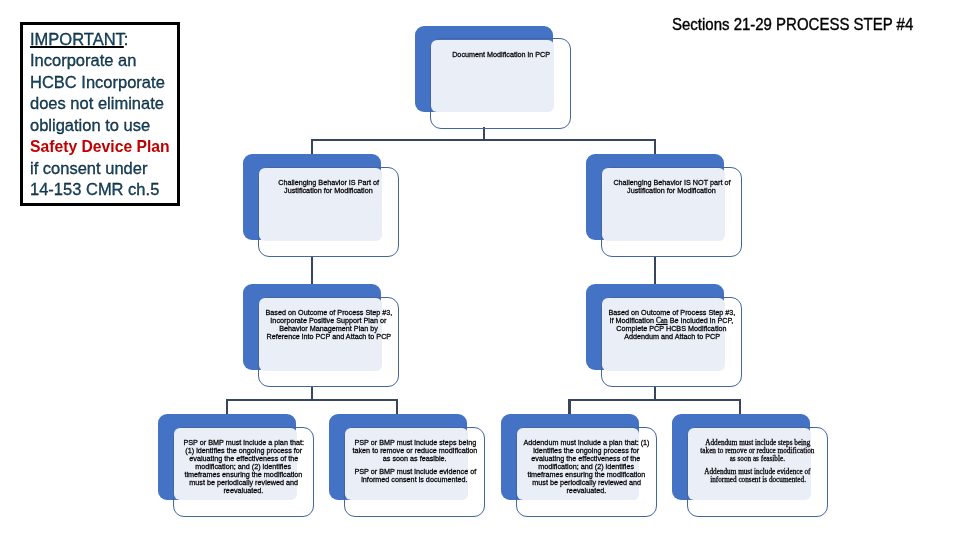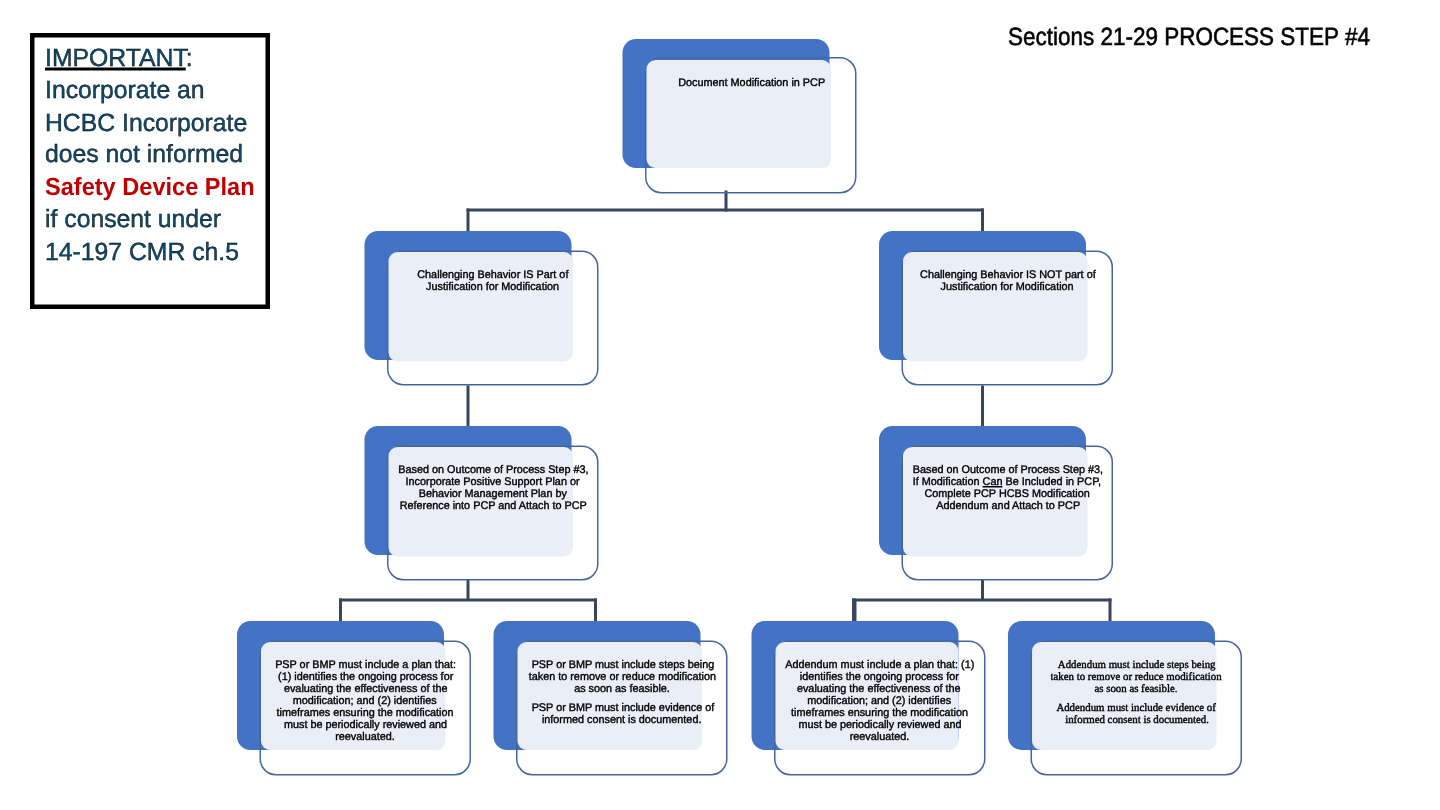--- a/index.html
+++ b/index.html
@@ -35,21 +35,21 @@
   .node .mid  {position:absolute;left:16px;top:14px;width:122.8px;height:72.6px;
                background:#eaeef7;border-radius:6px;}
   .node .txt  {position:absolute;left:15.2px;top:25px;width:141px;height:90.2px;
                display:flex;flex-direction:column;align-items:center;
                justify-content:flex-start;text-align:center;color:#000;
                font-size:7.4px;line-height:8.05px;white-space:nowrap;
                -webkit-text-stroke:0.26px #000;}
   .node .txt p{margin:0;transform:scaleX(0.977);}
   .node .txt p.gap{height:5px;}
   .node .txt .u{text-decoration:underline;text-underline-offset:0.5px;
-                text-decoration-thickness:0.8px;}
+                text-decoration-thickness:0.8px;font-family:Liberation Serif, serif;}
 
   
   #node-root{left:415px;  top:25.5px;}
   #node-l2a {left:243px;  top:154px;}
   #node-l2b {left:586px;  top:154px;}
   #node-l3a {left:243px;  top:284.3px;}
   #node-l3b {left:586px;  top:284.3px;}
   #node-l4a {left:157.8px;top:413.8px;}
   #node-l4b {left:329.2px;top:413.8px;}
   #node-l4c {left:500.5px;top:413.8px;}
@@ -76,24 +76,25 @@
 <body>
 
 <div class="slide">
 
   <div class="title">Sections 21-29 PROCESS STEP #4</div>
 
   <div class="callout">
     <div class="line"><span class="u">IMPORTANT</span><span>:</span></div>
     <div class="line">Incorporate an</div>
     <div class="line">HCBC Incorporate</div>
-    <div class="line">does not informed</div>
+    <div class="line">does not eliminate</div>
+    <div class="line">obligation to use</div>
     <div class="line red">Safety Device Plan</div>
     <div class="line">if consent under</div>
-    <div class="line">14-197 CMR ch.5</div>
+    <div class="line">14-153 CMR ch.5</div>
   </div>
 
   <div class="flow">
 
     <div class="conn c-root-stem"></div>
     <div class="conn c-l2-bar"></div>
     <div class="conn c-l2-left"></div>
     <div class="conn c-l2-right"></div>
     <div class="conn c-l2a-l3a"></div>
     <div class="conn c-l2b-l3b"></div>

